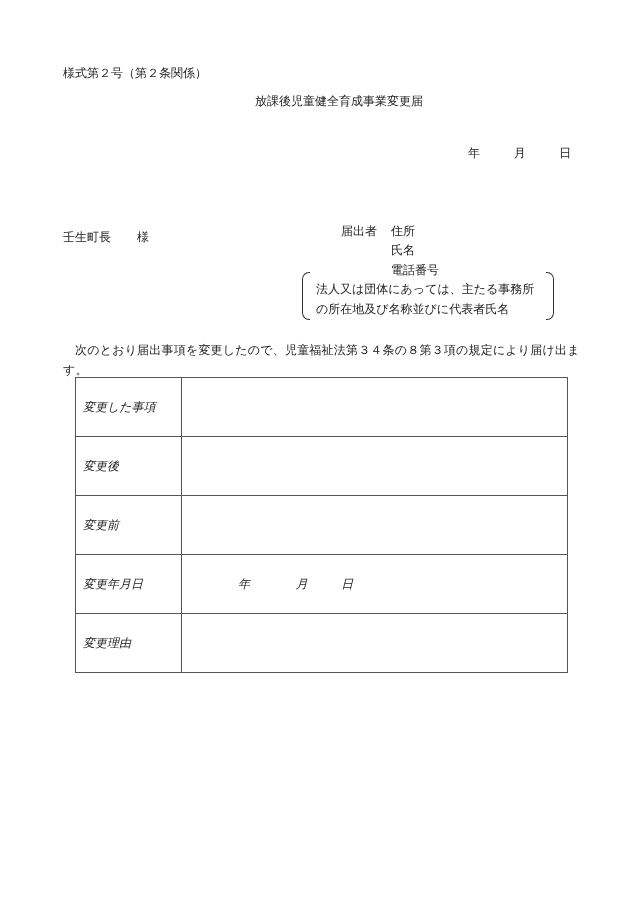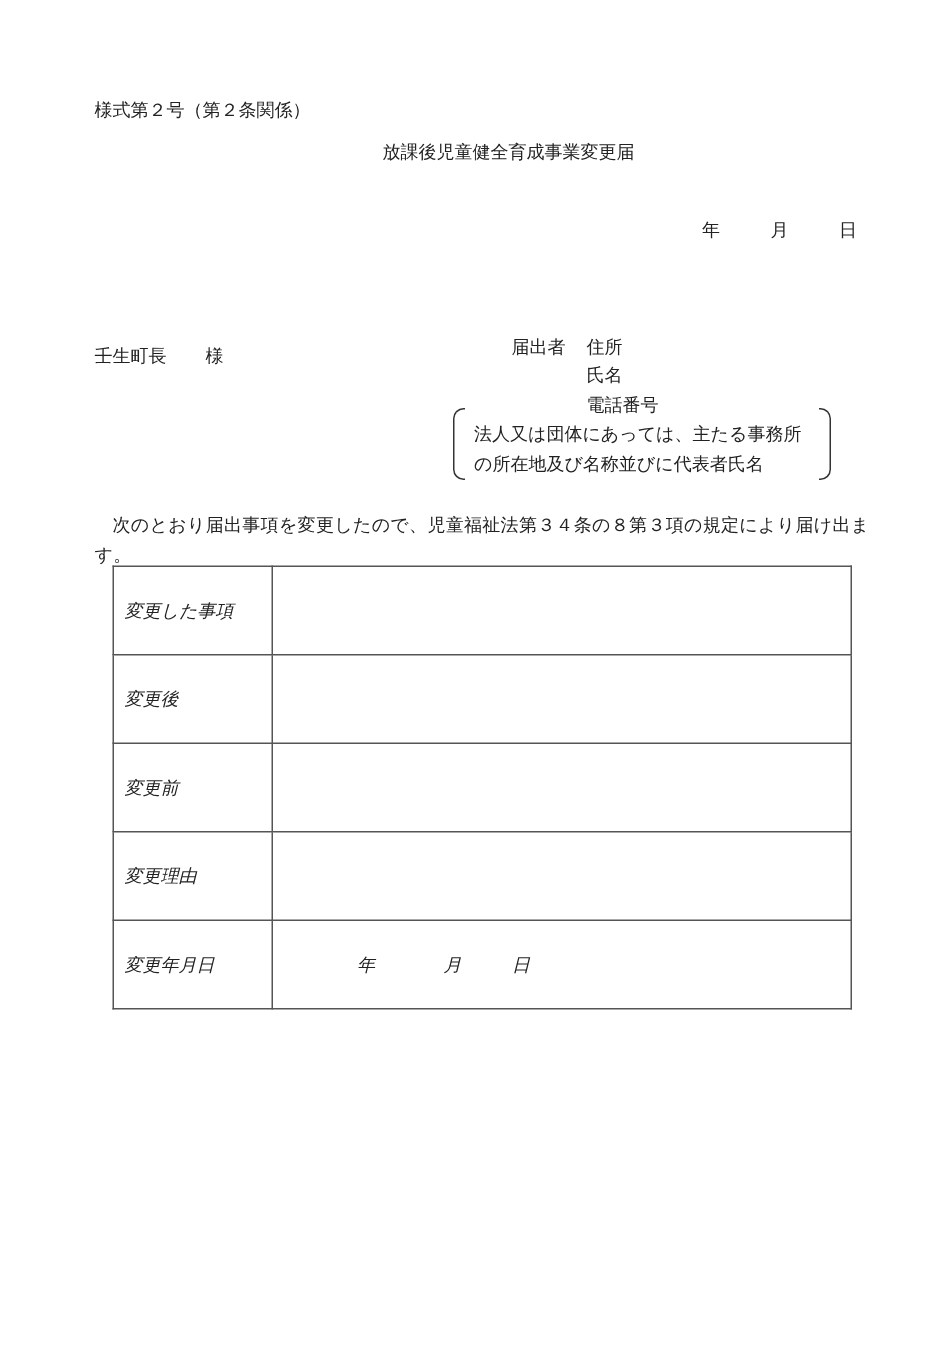--- a/index.html
+++ b/index.html
@@ -132,27 +132,27 @@
   </tr>
   <tr>
     <td class="label-cell">変更後</td>
     <td class="value-cell"></td>
   </tr>
   <tr>
     <td class="label-cell">変更前</td>
     <td class="value-cell"></td>
   </tr>
   <tr>
-    <td class="label-cell">変更理由</td>
-    <td class="value-cell"></td>
-  </tr>
-  <tr>
     <td class="label-cell">変更年月日</td>
     <td class="value-cell date-inline">
       <span>年</span>
       <span style="width:38px"></span>
       <span>月</span>
       <span style="width:26px"></span>
       <span>日</span>
     </td>
   </tr>
+  <tr>
+    <td class="label-cell">変更理由</td>
+    <td class="value-cell"></td>
+  </tr>
 </tbody>
   </table>
 
 </body></html>

